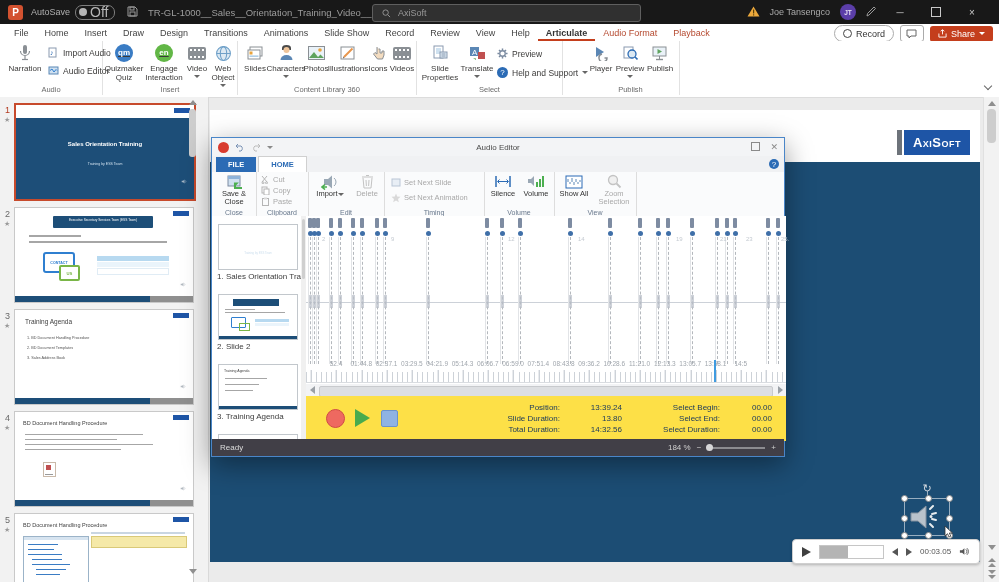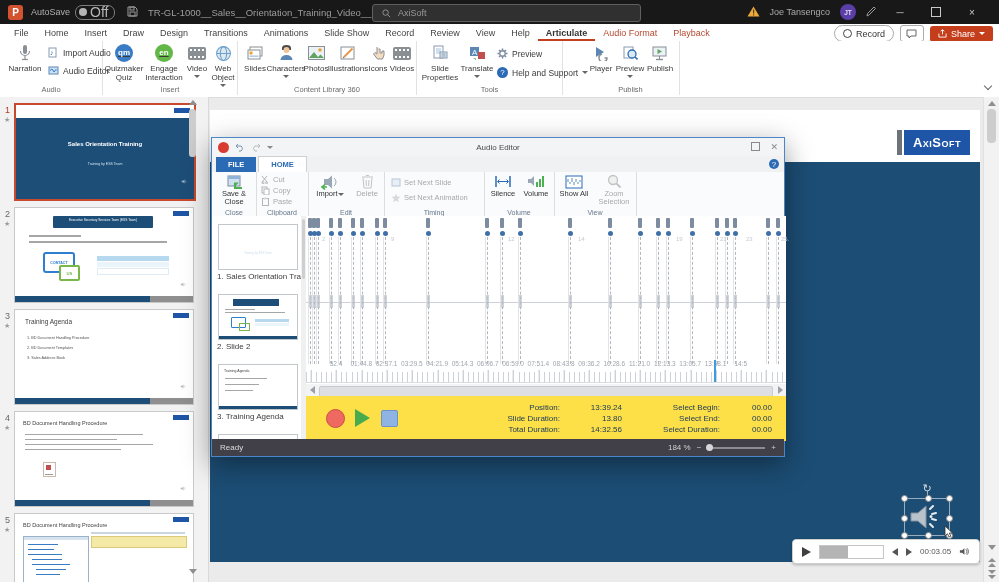--- a/index.html
+++ b/index.html
@@ -415,21 +415,21 @@
               </g>
             </svg>
           <span>Preview</span>
         </div>
         <div class="smallbtn" style="margin-top:4px;">
           <span style="width:11px;height:11px;border-radius:50%;background:#2b6bb5;color:#fff;font-size:8px;display:inline-flex;align-items:center;justify-content:center;">?</span>
           <span>Help and Support</span>
             <span class="dd"></span>
         </div>
       </div>
-      <div class="rlabel">Tools</div>
+      <div class="rlabel">Select</div>
     </div>
 
     <div class="rgroup" style="left:582px;width:97px;">
       <div class="bigbtn" style="left:6px;width:26px;">
         <span class="ic">
           <svg width="16" height="15" viewBox="0 0 16 15">
               <path d="M3 1 L11 6 L3 11Z" fill="#5b87b5"></path>
               <path d="M9 8 a4 4 0 1 0 5 4 l-2.5 0" fill="none" stroke="#8a8f94" stroke-width="1.5"></path>
             </svg>
         </span>

